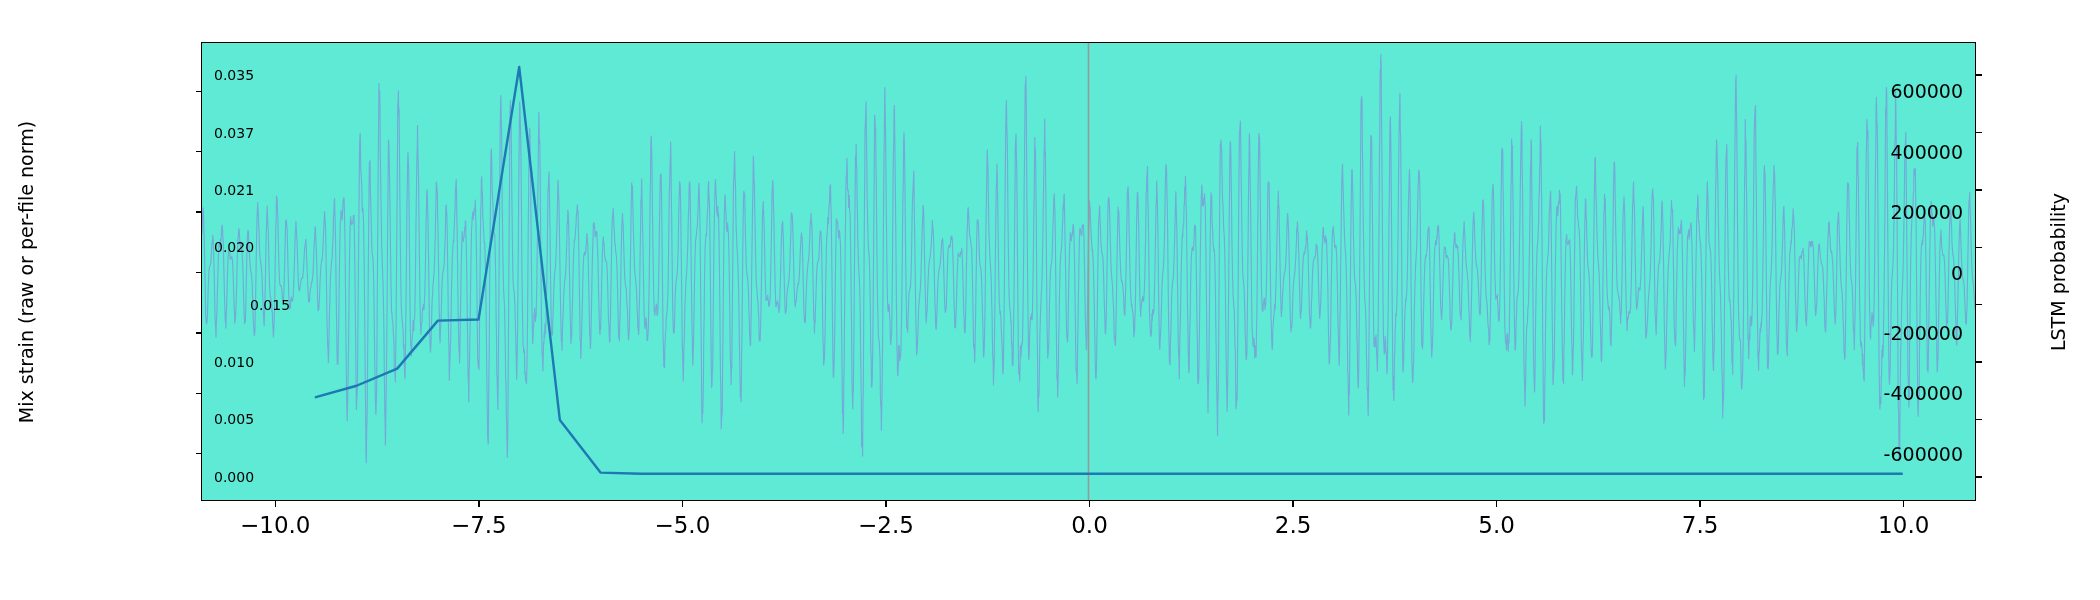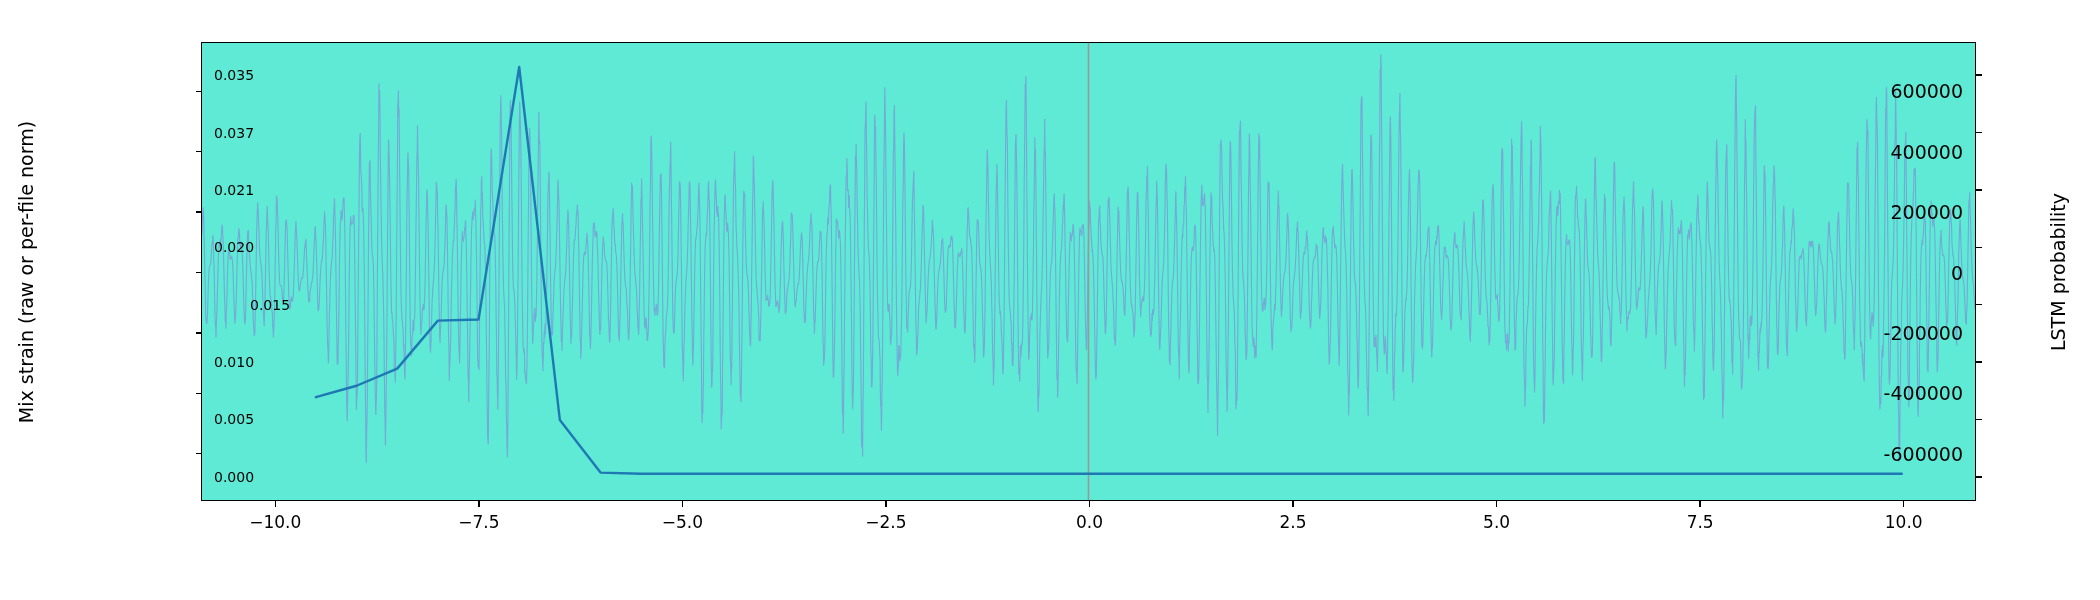--- a/index.html
+++ b/index.html
@@ -22,21 +22,21 @@
 
   
   .tick{position:absolute;background:#000;}
   .ytick-l{left:-6.5px;width:6.5px;height:1.5px;}
   .ytick-r{right:-6.5px;width:6.5px;height:1.5px;}
   .xtick{bottom:-6.5px;width:1.5px;height:6.5px;}
 
   
   .ylab-l{position:absolute;right:12px;transform:translateY(-50%);font-size:19px;white-space:nowrap;text-align:right;}
   .ylab-r{position:absolute;left:12px;transform:translateY(-50%);font-size:14px;white-space:nowrap;}
-  .xlab{position:absolute;top:14px;transform:translateX(-50%);font-size:17px;white-space:nowrap;}
+  .xlab{position:absolute;top:14px;transform:translateX(-50%);font-size:23px;white-space:nowrap;}
 
   
   #ylabel-left{
     position:absolute;left:14px;top:42px;height:459px;width:24px;
     display:flex;align-items:center;justify-content:center;
   }
   #ylabel-left span{
     display:block;transform:rotate(-90deg);white-space:nowrap;font-size:19px;
   }
   #ylabel-right{

